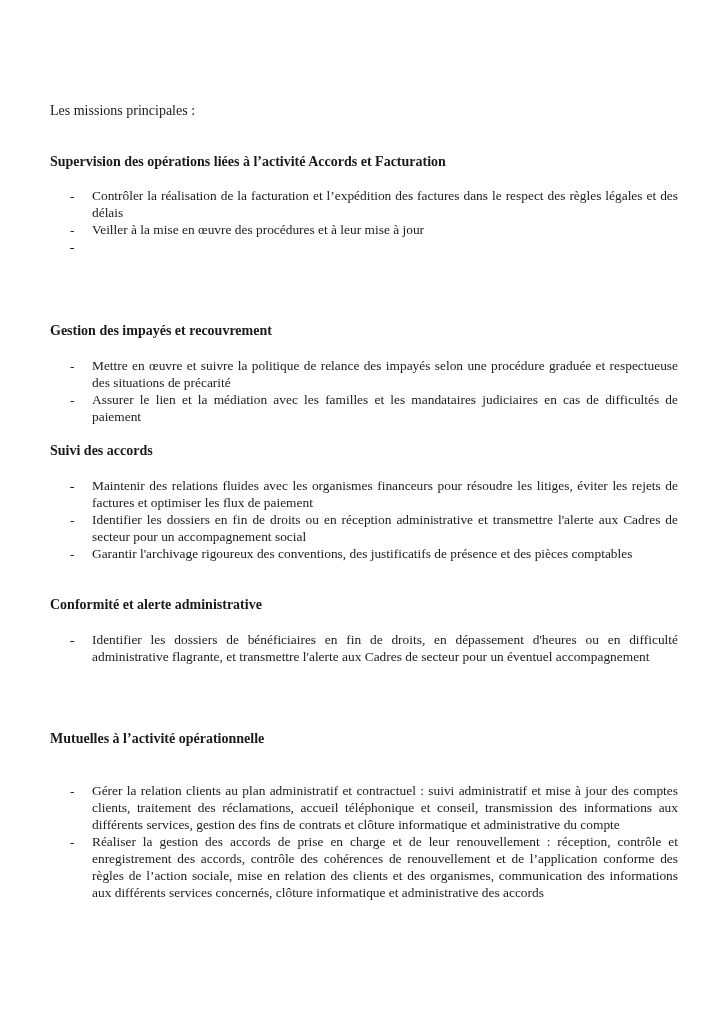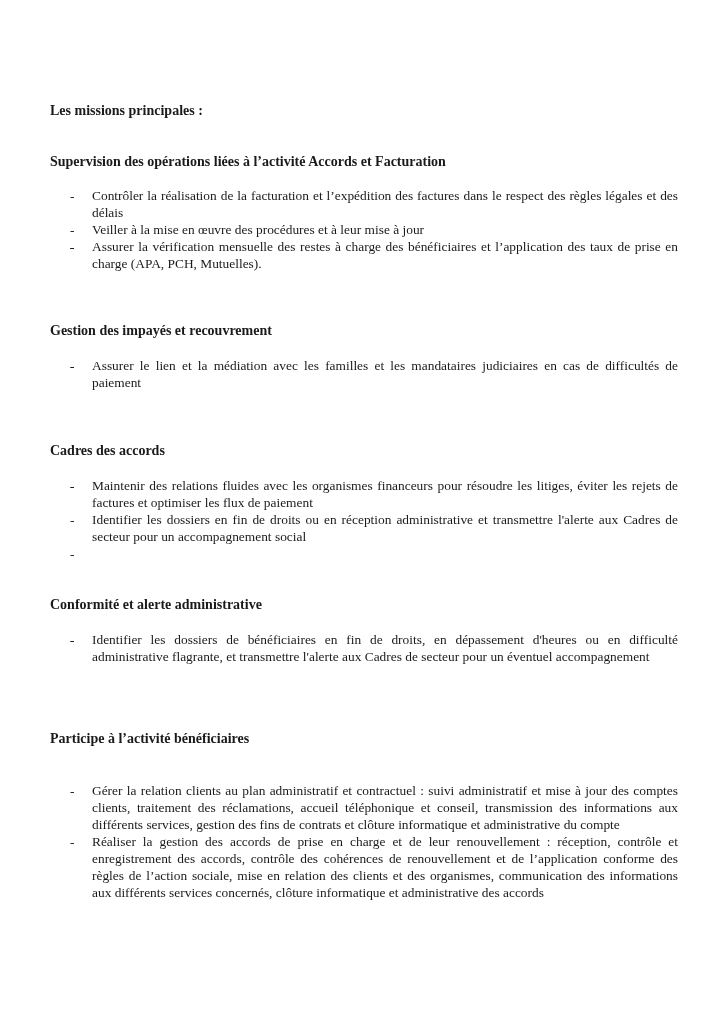--- a/index.html
+++ b/index.html
@@ -4,21 +4,21 @@
   <style>
     html, body { margin: 0; padding: 0; background: #ffffff; }
     body {
       width: 724px; height: 1024px; position: relative; overflow: hidden;
       font-family: "Liberation Serif", "DejaVu Serif", serif;
       color: #1a1a1a;
     }
     .page { position: absolute; left: 50px; top: 0; width: 628px; }
     .title {
       position: absolute; top: 102px; left: 0;
-      font-weight: bold; font-size: 14px; line-height: 18px;
+      font-weight: normal; font-size: 14px; line-height: 18px;
     }
     .section-title {
       position: absolute; left: 0;
       font-weight: bold; font-size: 14px; line-height: 18px; white-space: nowrap;
     }
     ul.items {
       position: absolute; left: 0; width: 628px;
       list-style: none; margin: 0; padding: 0;
     }
     ul.items li {
@@ -36,41 +36,41 @@
 
 <div class="page">
   <div class="title">Les missions principales :</div>
 
   <div class="section-title" style="top:153px">Supervision des opérations liées à l’activité Accords et Facturation</div>
   <ul class="items" style="top:187px">
     <li><span class="dash">-</span><span>Contrôler la réalisation de la facturation et l’expédition des factures dans le respect des règles légales et des délais</span></li>
     <li><span class="dash">-</span><span>Veiller à la mise en œuvre des procédures et à leur mise à jour</span></li>
     <li><span class="dash">-</span></li>
     <li><span class="dash">-</span></li>
-    <li><span class="dash">-</span><span>Assurer la vérification mensuelle des restes à charge des bénéficiaires et l’application des taux de prise en charge (APA, PCH, Mutuelles).</span></li>
+    <li><span class="dash">-</span></li>
   </ul>
 
   <div class="section-title" style="top:322px">Gestion des impayés et recouvrement</div>
   <ul class="items" style="top:357px">
-    <li><span class="dash">-</span></li>
+    <li><span class="dash">-</span><span>Mettre en œuvre et suivre la politique de relance des impayés selon une procédure graduée et respectueuse des situations de précarité</span></li>
     <li><span class="dash">-</span><span>Assurer le lien et la médiation avec les familles et les mandataires judiciaires en cas de difficultés de paiement</span></li>
   </ul>
 
-  <div class="section-title" style="top:442px">Cadres des accords</div>
+  <div class="section-title" style="top:442px">Suivi des accords</div>
   <ul class="items" style="top:477px">
     <li><span class="dash">-</span></li>
     <li><span class="dash">-</span><span>Maintenir des relations fluides avec les organismes financeurs pour résoudre les litiges, éviter les rejets de factures et optimiser les flux de paiement</span></li>
     <li><span class="dash">-</span><span>Identifier les dossiers en fin de droits ou en réception administrative et transmettre l'alerte aux Cadres de secteur pour un accompagnement social</span></li>
-    <li><span class="dash">-</span></li>
+    <li><span class="dash">-</span><span>Garantir l'archivage rigoureux des conventions, des justificatifs de présence et des pièces comptables</span></li>
   </ul>
 
   <div class="section-title" style="top:596px">Conformité et alerte administrative</div>
   <ul class="items" style="top:631px">
     <li><span class="dash">-</span></li>
     <li><span class="dash">-</span><span>Identifier les dossiers de bénéficiaires en fin de droits, en dépassement d'heures ou en difficulté administrative flagrante, et transmettre l'alerte aux Cadres de secteur pour un éventuel accompagnement</span></li>
   </ul>
 
-  <div class="section-title" style="top:730px">Participe à l’activité bénéficiaires</div>
+  <div class="section-title" style="top:730px">Mutuelles à l’activité opérationnelle</div>
   <ul class="items" style="top:782px">
     <li><span class="dash">-</span><span>Gérer la relation clients au plan administratif et contractuel : suivi administratif et mise à jour des comptes clients, traitement des réclamations, accueil téléphonique et conseil, transmission des informations aux différents services, gestion des fins de contrats et clôture informatique et administrative du compte</span></li>
     <li><span class="dash">-</span><span>Réaliser la gestion des accords de prise en charge et de leur renouvellement : réception, contrôle et enregistrement des accords, contrôle des cohérences de renouvellement et de l’application conforme des règles de l’action sociale, mise en relation des clients et des organismes, communication des informations aux différents services concernés, clôture informatique et administrative des accords</span></li>
   </ul>
 </div>
 
 </body></html>

